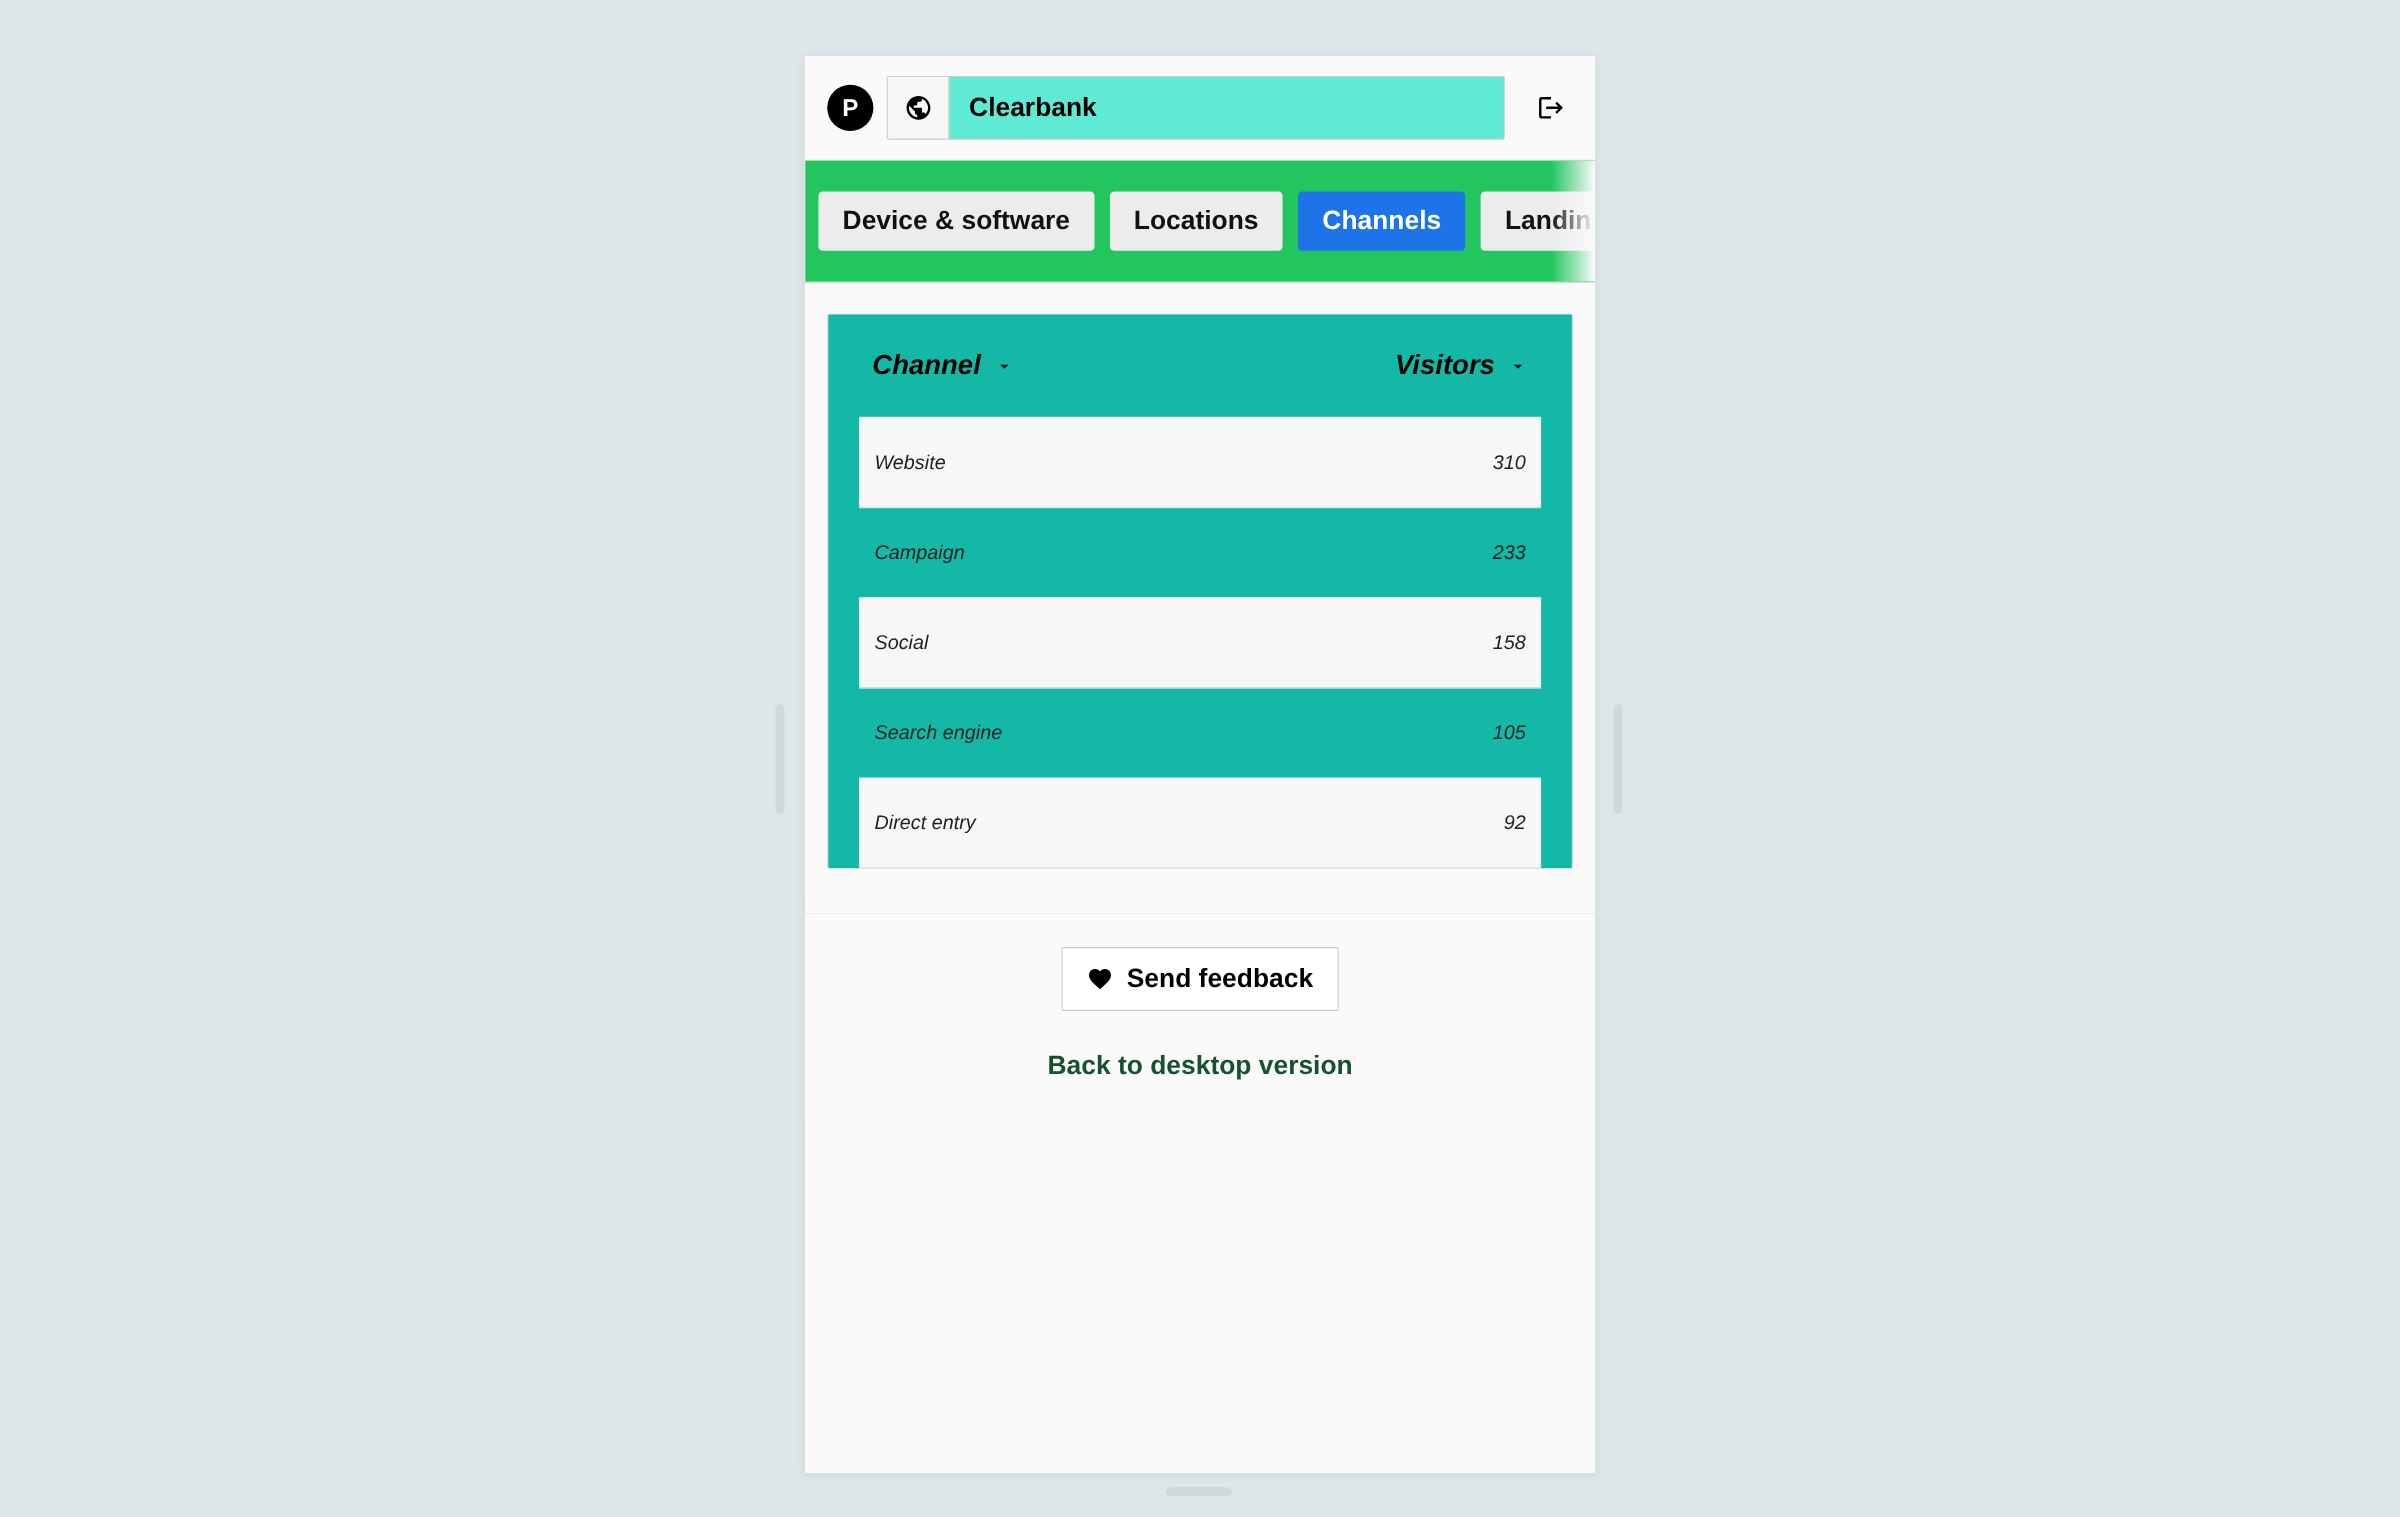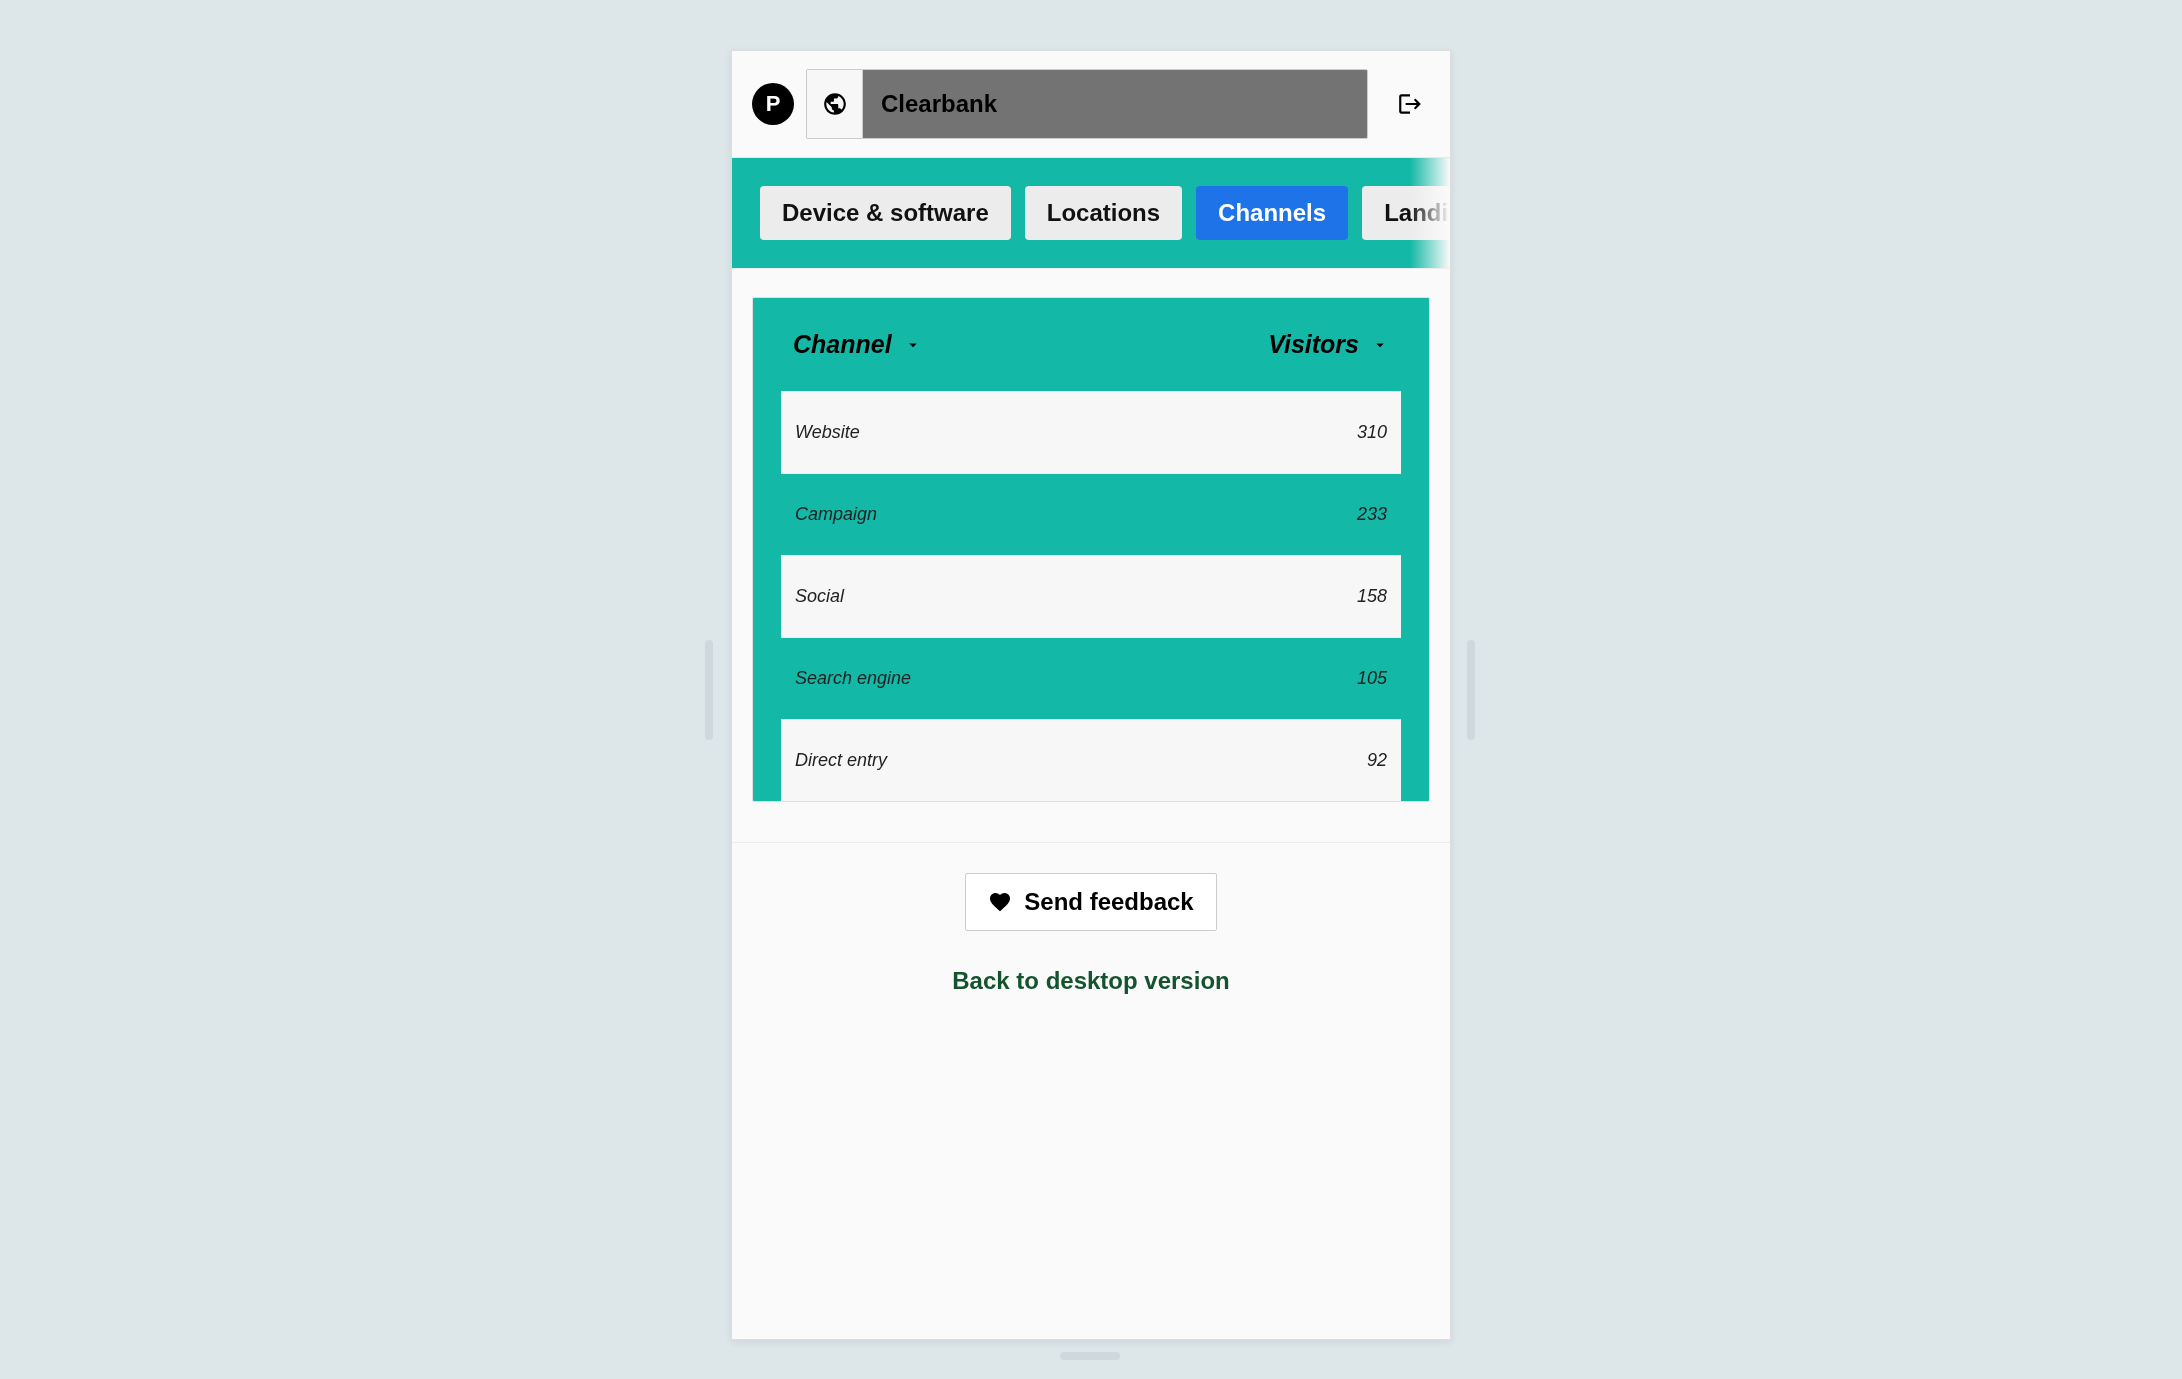--- a/index.html
+++ b/index.html
@@ -42,23 +42,23 @@
       color: #fff;
       display: flex;
       align-items: center;
       justify-content: center;
       font-weight: 700;
       font-size: 22px;
       flex-shrink: 0;
     }
     .site-selector {
       flex: 1;
-      height: 70px;
+      height: 58px;
       border: 1px solid #ccc;
-      background: #737373;
+      background: #5eead4;
       display: flex;
       align-items: center;
       border-radius: 2px;
     }
     .site-icon-area {
       width: 56px;
       height: 100%;
       border-right: 1px solid #ccc;
       display: flex;
       align-items: center;
@@ -76,22 +76,22 @@
       height: 40px;
       display: flex;
       align-items: center;
       justify-content: center;
       cursor: pointer;
       margin-left: 10px;
     }
     .tabs-row {
       display: flex;
       gap: 14px;
-      padding: 28px 28px;
-      background: #14b8a6;
+      padding: 28px 12px;
+      background: #22c55e;
       border-bottom: 1px solid #eee;
       overflow: hidden;
       white-space: nowrap;
       position: relative;
     }
     .tabs-row::after {
       content: "";
       position: absolute;
       right: 0;
       top: 0;

